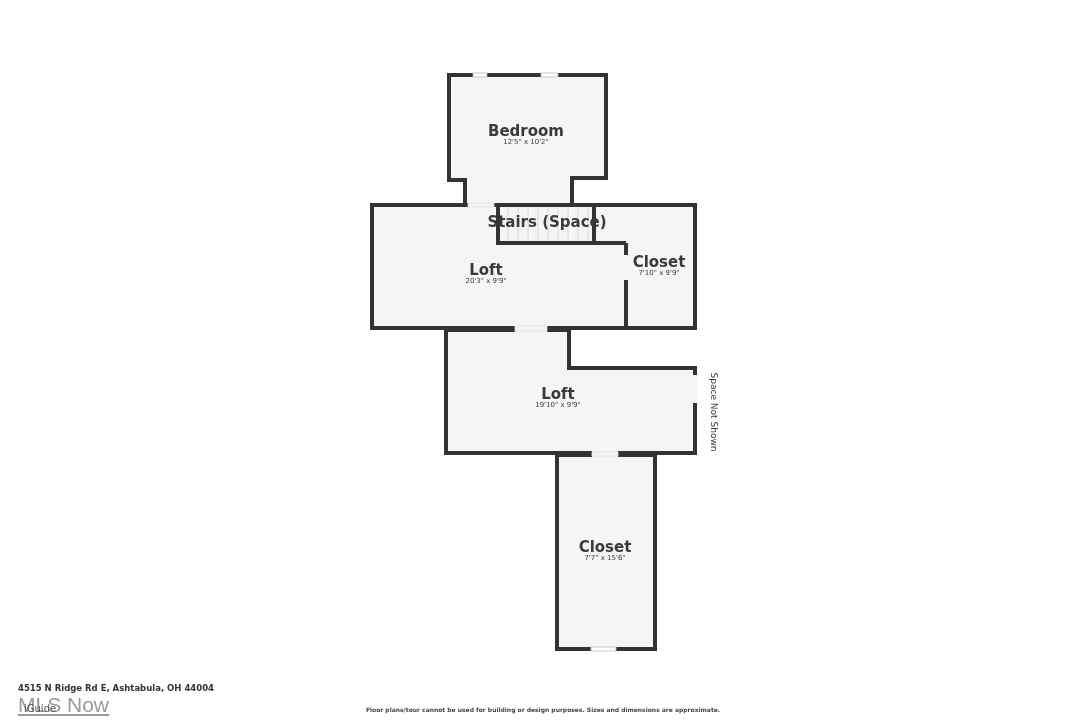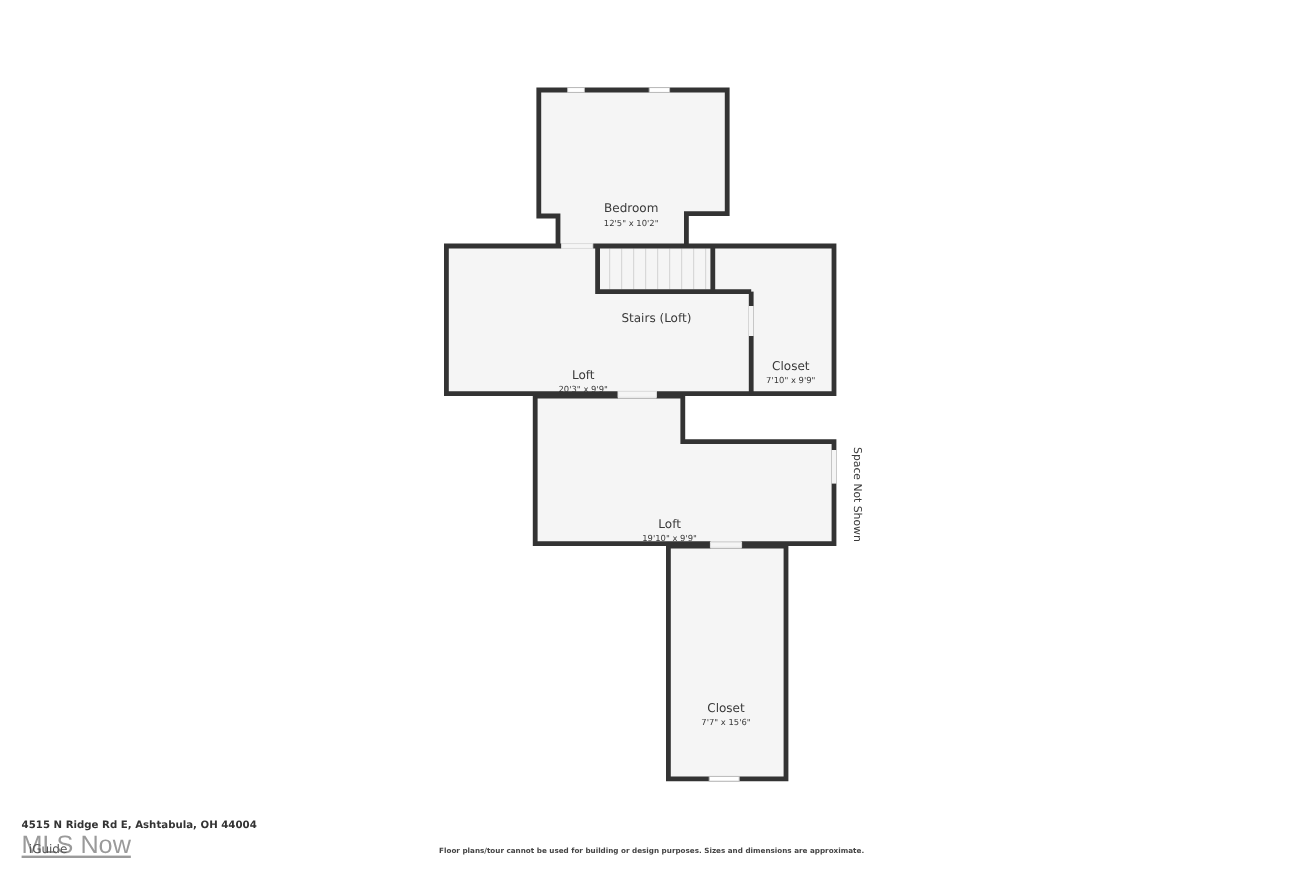--- a/index.html
+++ b/index.html
@@ -11,21 +11,21 @@
       font-family: "DejaVu Sans", sans-serif;
     }
     .plan { position: absolute; left: 0; top: 0; }
     .room-label {
       position: absolute;
       text-align: center;
       color: #3a3a3a;
       transform: translateX(-50%);
       white-space: nowrap;
     }
-    .room-name { font-size: 10px; font-weight: normal; display: block; line-height: 12px; margin-top: 44px; }
+    .room-name { font-size: 15px; font-weight: bold; display: block; line-height: 12px; }
     .room-dims { font-size: 7px; display: block; line-height: 10px; }
     .side-note {
       position: absolute;
       left: 714px; top: 412px;
       transform: translate(-50%, -50%) rotate(90deg);
       font-size: 9px; color: #3a3a3a; white-space: nowrap;
     }
     .address {
       position: absolute; left: 18px; top: 683px;
       font-size: 8.5px; font-weight: bold; color: #333;
@@ -108,21 +108,21 @@
     <rect x="515" y="326" width="32" height="5"></rect>
     <rect x="592" y="452" width="26" height="4"></rect>
   </g>
 </svg>
 
 <div class="room-label" style="left:526px; top:125px;">
   <span class="room-name">Bedroom</span>
   <span class="room-dims">12'5" x 10'2"</span>
 </div>
 <div class="room-label" style="left:547px; top:216px;">
-  <span class="room-name">Stairs (Loft)</span>
+  <span class="room-name">Stairs (Space)</span>
 </div>
 <div class="room-label" style="left:486px; top:264px;">
   <span class="room-name">Loft</span>
   <span class="room-dims">20'3" x 9'9"</span>
 </div>
 <div class="room-label" style="left:659px; top:256px;">
   <span class="room-name">Closet</span>
   <span class="room-dims">7'10" x 9'9"</span>
 </div>
 <div class="room-label" style="left:558px; top:388px;">

